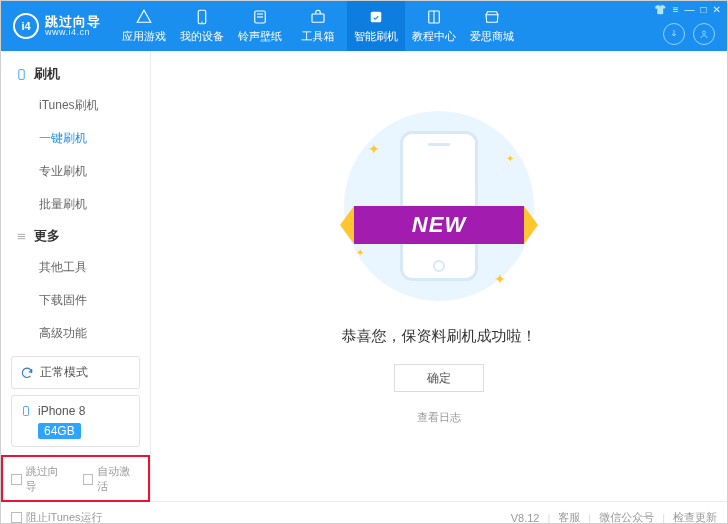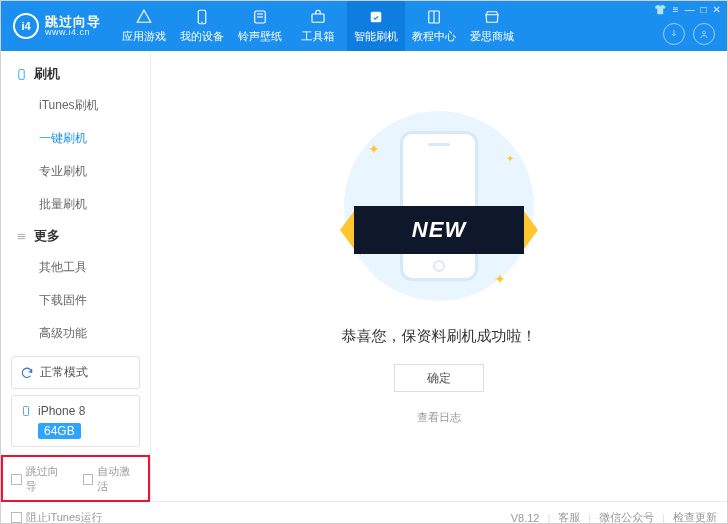--- a/index.html
+++ b/index.html
@@ -45,21 +45,21 @@
     .cb { display: flex; align-items: center; gap: 4px; cursor: pointer; }
     .cb-box { width: 11px; height: 11px; border: 1px solid #bbb; }
 
     
     .main { flex: 1; display: flex; flex-direction: column; align-items: center; justify-content: flex-start; padding-top: 60px; }
     .illus { width: 190px; height: 190px; position: relative; }
     .illus-circle { position: absolute; inset: 0; border-radius: 50%; background: #eaf6ff; }
     .illus-phone { position: absolute; left: 50%; top: 20px; transform: translateX(-50%); width: 78px; height: 150px; background: #fff; border: 3px solid #d7e9f6; border-radius: 12px; }
     .illus-speaker { position: absolute; top: 9px; left: 50%; transform: translateX(-50%); width: 22px; height: 3px; background: #d7e9f6; border-radius: 2px; }
     .illus-home { position: absolute; bottom: 6px; left: 50%; transform: translateX(-50%); width: 12px; height: 12px; border: 2px solid #d7e9f6; border-radius: 50%; }
-    .ribbon { position: absolute; left: 10px; right: 10px; top: 95px; height: 48px; background: #0f172a; display: flex; align-items: center; justify-content: center; }
+    .ribbon { position: absolute; left: 10px; right: 10px; top: 95px; height: 38px; background: #a21caf; display: flex; align-items: center; justify-content: center; }
     .ribbon::before, .ribbon::after { content: ''; position: absolute; width: 0; height: 0; border-top: 19px solid transparent; border-bottom: 19px solid transparent; }
     .ribbon::before { left: -14px; border-right: 14px solid #ffc62f; }
     .ribbon::after { right: -14px; border-left: 14px solid #ffc62f; }
     .ribbon-text { font-size: 22px; font-weight: 900; font-style: italic; color: #fff; letter-spacing: 1px; }
     .star { position: absolute; width: 10px; height: 10px; color: #ffc62f; font-size: 14px; }
     .star.s1 { left: 24px; top: 30px; } .star.s2 { right: 18px; top: 42px; font-size: 10px; }
     .star.s3 { left: 12px; bottom: 44px; font-size: 10px; } .star.s4 { right: 30px; bottom: 20px; }
 
     .success-text { margin-top: 26px; font-size: 15px; color: #333; }
     .confirm-btn { margin-top: 18px; width: 90px; height: 28px; border: 1px solid #ddd; background: #fff; font-size: 12px; color: #555; cursor: pointer; }

